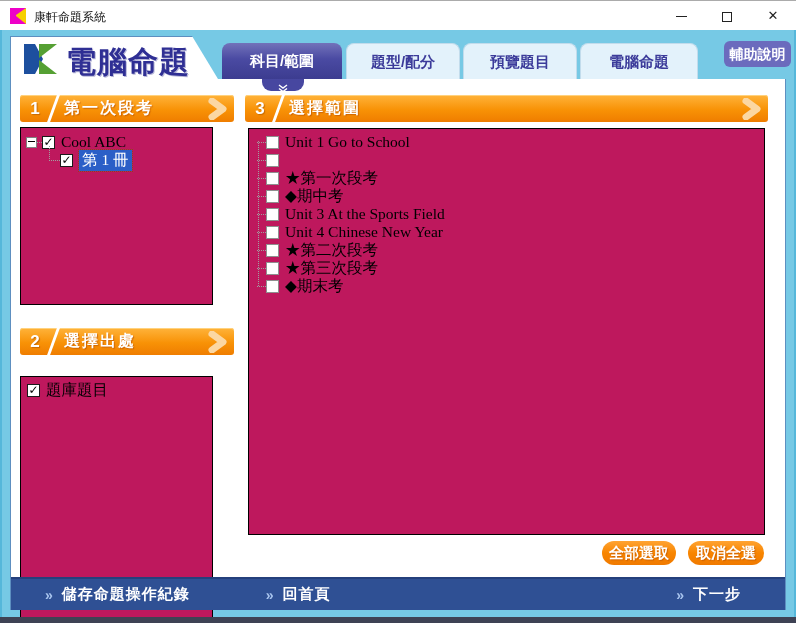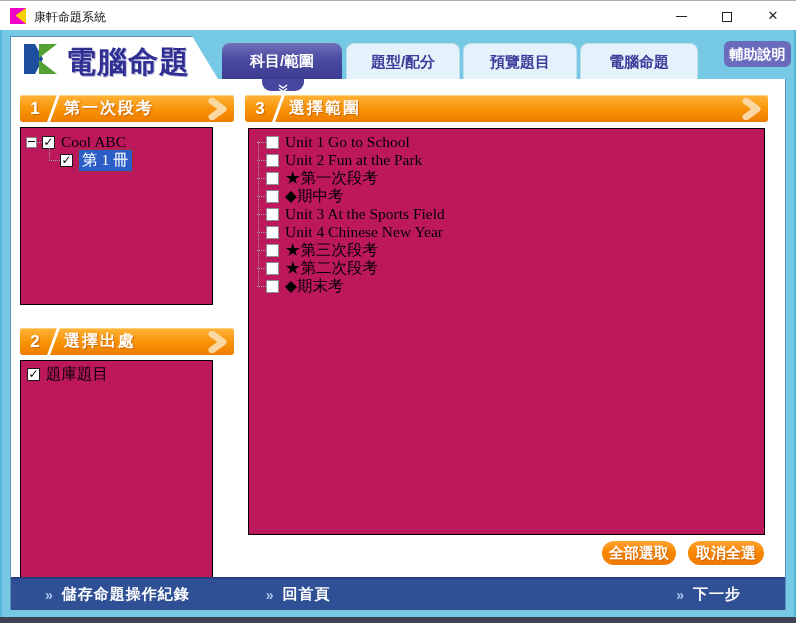--- a/index.html
+++ b/index.html
@@ -147,21 +147,21 @@
   </div>
 
   <div class="sec-header" style="left:20px;top:328px;width:214px;">
     <span class="sec-num">2</span>
     <span class="sec-slash"></span>
     <span class="sec-title">選擇出處</span>
     <svg class="sec-arrow" width="22" height="22" viewBox="0 0 22 22">
       <polyline points="5,3 16,11 5,19" fill="none" stroke="#fbd7a2" stroke-width="7" stroke-linecap="round" stroke-linejoin="round"></polyline>
     </svg>
   </div>
-  <div class="listbox" style="left:20px;top:360px;width:193px;height:244px;">
+  <div class="listbox" style="left:20px;top:376px;width:193px;height:244px;">
     <div class="lrow" style="padding-left:6px;margin-top:4px;">
       <span class="cb checked"></span>
       <span class="ltext">題庫題目</span>
     </div>
   </div>
 
   <div class="sec-header" style="left:245px;top:95px;width:523px;">
     <span class="sec-num">3</span>
     <span class="sec-slash"></span>
     <span class="sec-title">選擇範圍</span>
@@ -172,21 +172,20 @@
   <div class="listbox" style="left:248px;top:128px;width:517px;height:407px;padding-top:4px;">
     <div class="vline"></div>
     <div class="lrow">
       <span class="stub"></span>
       <span class="cb"></span>
       <span class="ltext">Unit 1 Go to School</span>
     </div>
     <div class="lrow">
       <span class="stub"></span>
       <span class="cb"></span>
-      <span class="ltext">Unit 2 Fun at the Park</span>
     </div>
     <div class="lrow">
       <span class="stub"></span>
       <span class="cb"></span>
       <span class="ltext">★第一次段考</span>
     </div>
     <div class="lrow">
       <span class="stub"></span>
       <span class="cb"></span>
       <span class="ltext">◆期中考</span>
@@ -197,26 +196,26 @@
       <span class="ltext">Unit 3 At the Sports Field</span>
     </div>
     <div class="lrow">
       <span class="stub"></span>
       <span class="cb"></span>
       <span class="ltext">Unit 4 Chinese New Year</span>
     </div>
     <div class="lrow">
       <span class="stub"></span>
       <span class="cb"></span>
+      <span class="ltext">★第二次段考</span>
+    </div>
+    <div class="lrow">
+      <span class="stub"></span>
+      <span class="cb"></span>
       <span class="ltext">★第三次段考</span>
-    </div>
-    <div class="lrow">
-      <span class="stub"></span>
-      <span class="cb"></span>
-      <span class="ltext">★第二次段考</span>
     </div>
     <div class="lrow">
       <span class="stub"></span>
       <span class="cb"></span>
       <span class="ltext">◆期末考</span>
     </div>
   </div>
 
   <div class="obtn" style="left:602px;top:541px;width:74px;">全部選取</div>
   <div class="obtn" style="left:688px;top:541px;width:76px;">取消全選</div>

